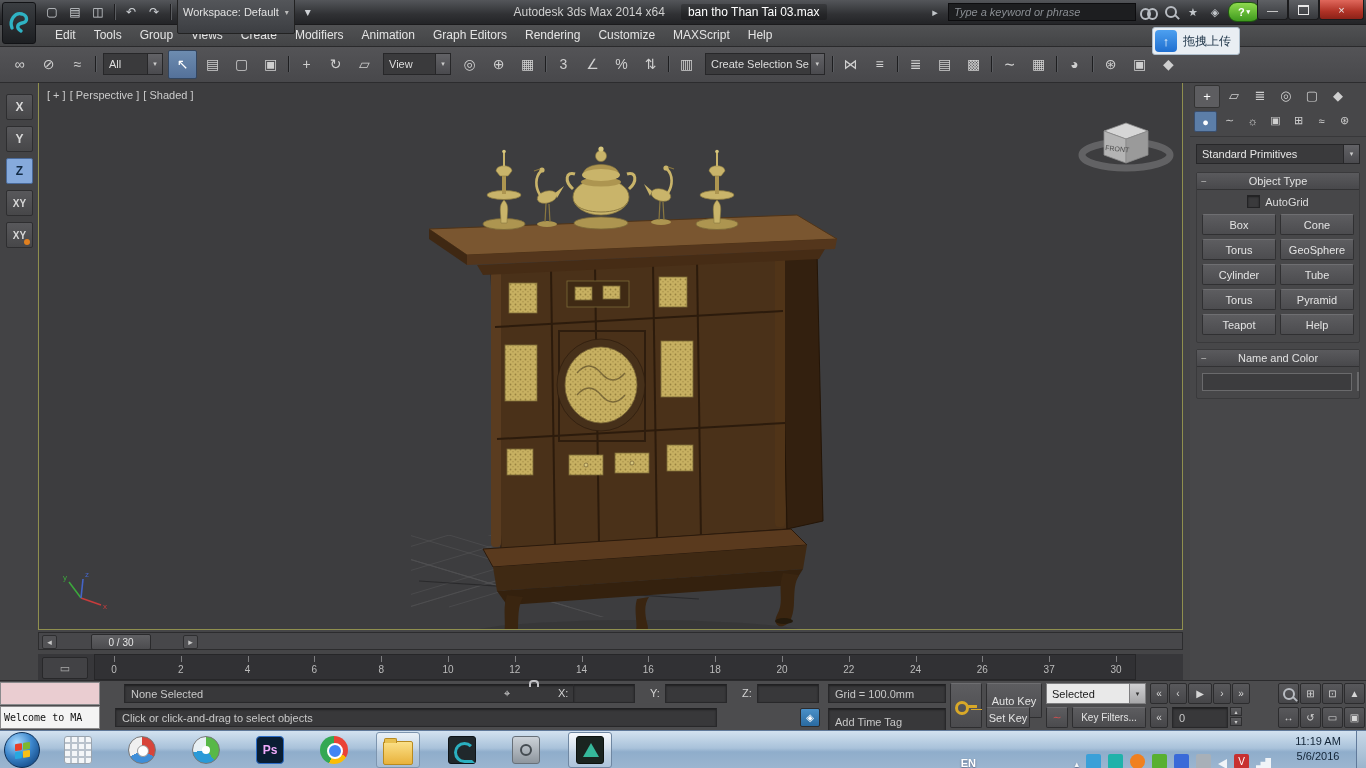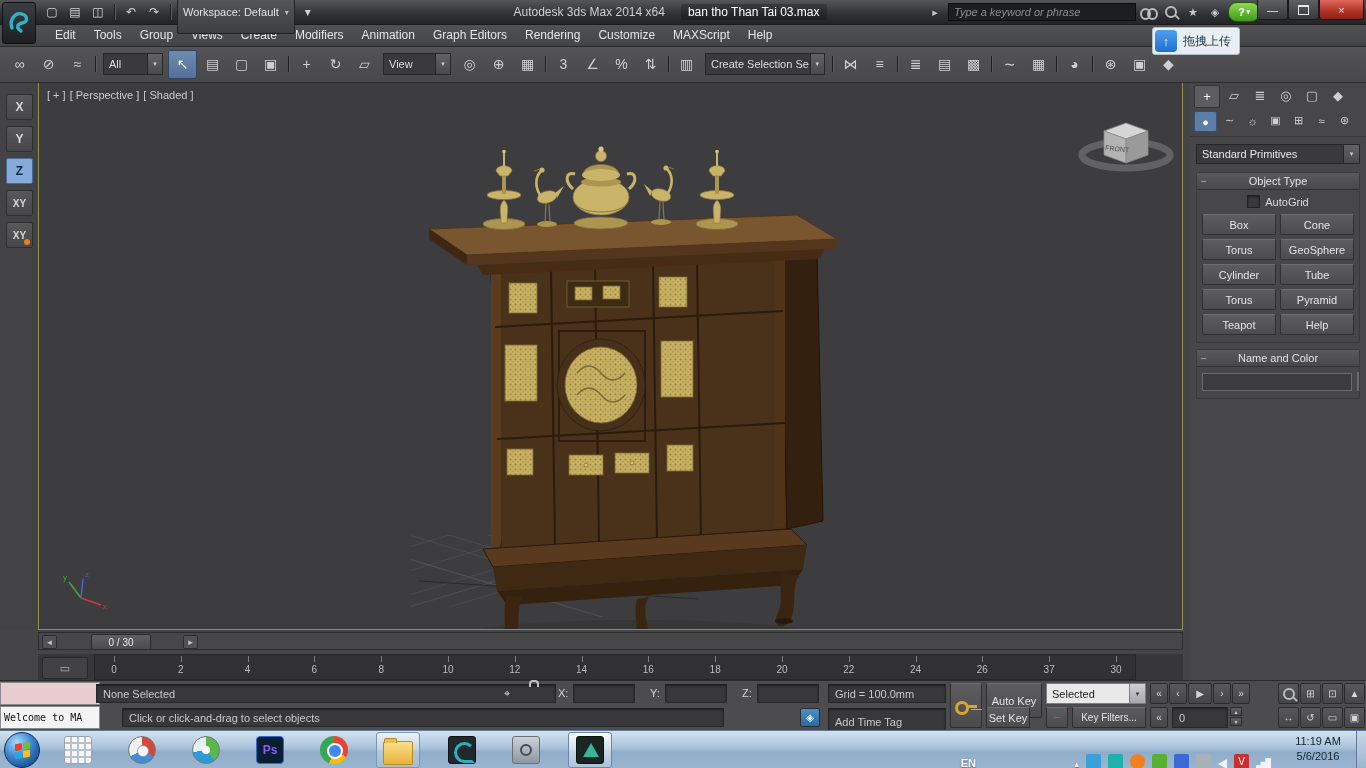--- a/index.html
+++ b/index.html
@@ -142,21 +142,21 @@
   .tcell{position:absolute;top:1px;width:44px;height:36px;display:flex;align-items:center;justify-content:center;border-radius:3px;}
   .tcell.running{border:1px solid #7d95af;background:linear-gradient(rgba(255,255,255,.55),rgba(200,216,232,.25));box-sizing:border-box;}
   .tcell.activeapp{border:1px solid #6f87a2;background:linear-gradient(rgba(255,255,255,.8),rgba(190,210,230,.5));box-sizing:border-box;}
   .ticn{width:28px;height:28px;border-radius:3px;box-sizing:border-box;position:relative;}
   .icalc{background:#f4f6f8;border:1px solid #9aa4ae;
     background-image:repeating-linear-gradient(0deg,transparent 0 5px,#b9c2cc 5px 7px),repeating-linear-gradient(90deg,transparent 0 5px,#b9c2cc 5px 7px);}
   .iball1{border-radius:50%;background:conic-gradient(#d8453a 0 120deg,#3f8ed8 120deg 240deg,#f0f0f0 240deg 360deg);border:1px solid #777;}
   .iball1::after{content:"";position:absolute;left:8px;top:8px;width:10px;height:10px;border-radius:50%;background:#fff;border:1px solid #999;}
   .iball2{border-radius:50%;background:conic-gradient(#58b848 0 140deg,#2a9ad8 140deg 260deg,#e8f0f4 260deg 360deg);border:1px solid #777;}
   .iball2::after{content:"";position:absolute;left:9px;top:9px;width:8px;height:8px;border-radius:50%;background:#fff;}
-  .ips{background:#0a1e33;border:1px solid #2a6cc8;color:#8b5cf6;font-weight:bold;font-size:12px;
+  .ips{background:#0a1e33;border:1px solid #2a6cc8;color:#f0abfc;font-weight:bold;font-size:12px;
     display:flex;align-items:center;justify-content:center;border-radius:4px;}
   .ichrome{border-radius:50%;background:conic-gradient(#ea4335 0 120deg,#fbbc05 120deg 200deg,#34a853 200deg 360deg);}
   .ichrome::after{content:"";position:absolute;left:7px;top:7px;width:12px;height:12px;border-radius:50%;background:#4285f4;border:2px solid #fff;}
   .ifolder{position:relative;width:28px;height:22px;margin-top:5px;background:linear-gradient(#fbe088,#e8b23c);
     border:1px solid #b88a20;border-radius:2px;}
   .ifolder::before{content:"";position:absolute;left:0;top:-4px;width:11px;height:4px;background:#e8c050;border:1px solid #b88a20;border-bottom:none;border-radius:2px 2px 0 0;}
   .imaxteal{background:#20282c;border:1px solid #0e1418;}
   .imaxteal::after{content:"";position:absolute;left:5px;top:5px;width:15px;height:15px;border:3px solid #2ab0c0;
     border-radius:50% 50% 0 50%;border-right-color:transparent;}
   .iutil{background:linear-gradient(#ccd2d8,#8e969e);border:1px solid #687078;}
@@ -556,21 +556,21 @@
       <span class="tick">26</span>
       <span class="tick">37</span>
       <span class="tick">30</span>
     </div>
   </div>
 
   <div class="abs statusbar">
     <div class="abs listener-pink"></div>
     <div class="abs listener-white">Welcome to MA</div>
 
-    <div class="abs fld" style="left:96px;top:3px;width:460px;height:19px">None Selected</div>
+    <div class="abs fld" style="left:124px;top:3px;width:460px;height:19px">None Selected</div>
     <span class="abs slabel" style="left:504px;top:6px">⌖</span>
     <span class="abs" style="left:528px;top:4px"><span class="lockicn"></span></span>
     <span class="abs slabel" style="left:558px;top:6px">X:</span>
     <div class="abs fld" style="left:573px;top:3px;width:62px;height:19px"></div>
     <span class="abs slabel" style="left:650px;top:6px">Y:</span>
     <div class="abs fld" style="left:665px;top:3px;width:62px;height:19px"></div>
     <span class="abs slabel" style="left:742px;top:6px">Z:</span>
     <div class="abs fld" style="left:757px;top:3px;width:62px;height:19px"></div>
     <div class="abs fld" style="left:828px;top:3px;width:118px;height:19px">Grid = 100.0mm</div>
     <span class="abs sbtn" style="left:950px;top:2px;width:32px;height:45px">
@@ -586,21 +586,21 @@
     <span class="abs pbtn" style="left:1188px;top:2px;width:24px;height:21px">▶</span>
     <span class="abs pbtn" style="left:1213px;top:2px;width:18px;height:21px">›</span>
     <span class="abs pbtn" style="left:1232px;top:2px;width:18px;height:21px">»</span>
     <span class="abs pbtn" style="left:1278px;top:2px;width:21px;height:21px">
         <span class="mag"></span>
       </span>
     <span class="abs pbtn" style="left:1300px;top:2px;width:21px;height:21px">⊞</span>
     <span class="abs pbtn" style="left:1322px;top:2px;width:21px;height:21px">⊡</span>
     <span class="abs pbtn" style="left:1344px;top:2px;width:21px;height:21px">▲</span>
 
-    <div class="abs fld" style="left:122px;top:27px;width:602px;height:19px">Click or click-and-drag to select objects</div>
+    <div class="abs fld" style="left:115px;top:27px;width:602px;height:19px">Click or click-and-drag to select objects</div>
     <span class="abs pbtn" style="left:800px;top:27px;width:20px;height:19px;background:linear-gradient(#4a90c8,#2a6aa0);color:#fff">◈</span>
     <div class="abs fld" style="left:828px;top:27px;width:118px;height:27px">Add Time Tag</div>
     <span class="abs sbtn" style="left:986px;top:26px;width:44px;height:21px">Set Key</span>
     <span class="abs sbtn" style="left:1046px;top:26px;width:22px;height:21px;color:#d05050">∼</span>
     <span class="abs sbtn" style="left:1072px;top:26px;width:74px;height:21px;font-size:10px">Key Filters...</span>
     <span class="abs pbtn" style="left:1150px;top:26px;width:18px;height:21px">«</span>
     <div class="abs fld" style="left:1172px;top:26px;width:56px;height:21px">0</div>
     <span class="abs spinner" style="left:1230px;top:26px">
       <span>▴</span>
       <span>▾</span>

